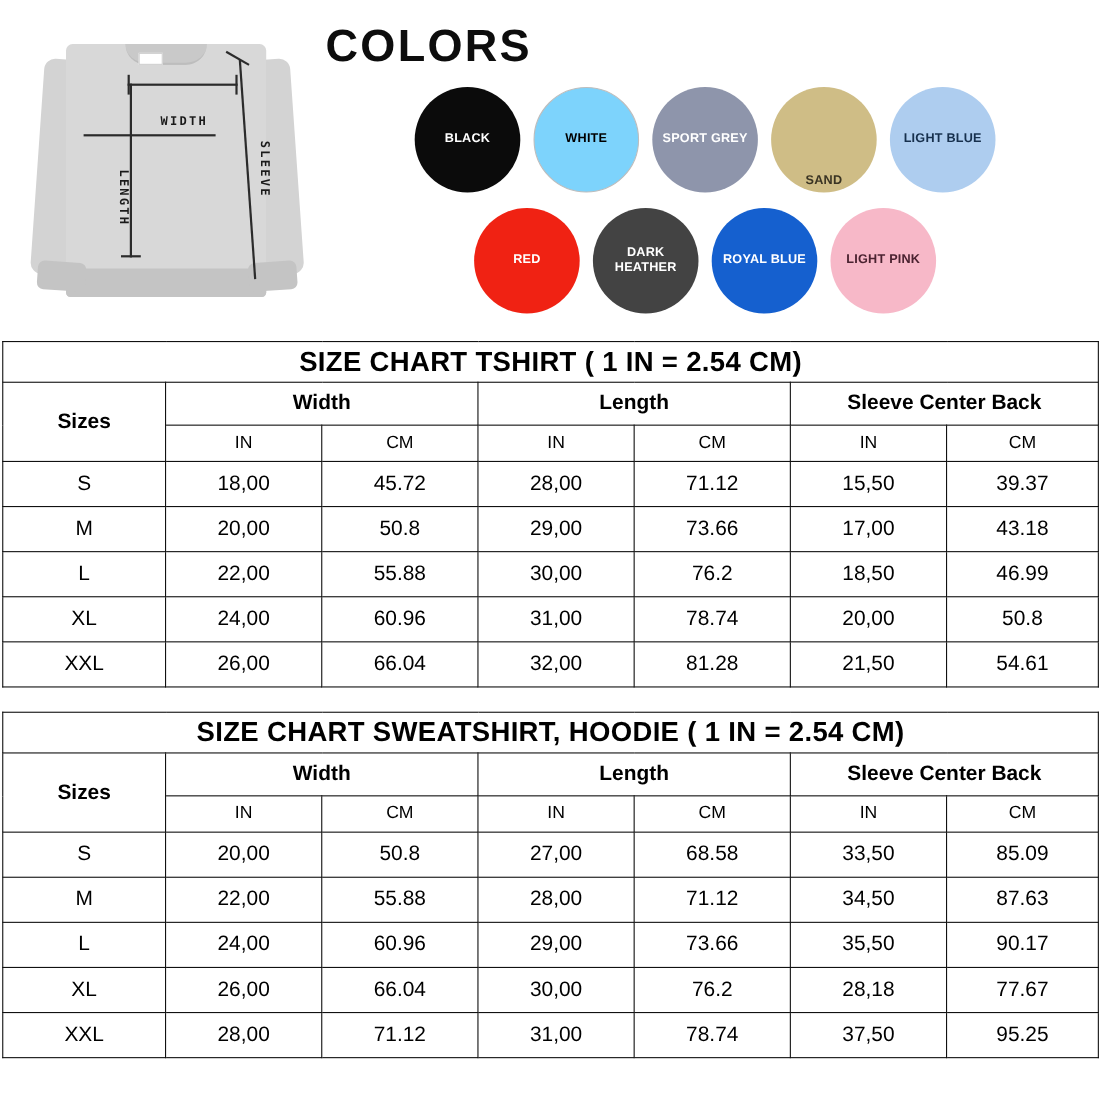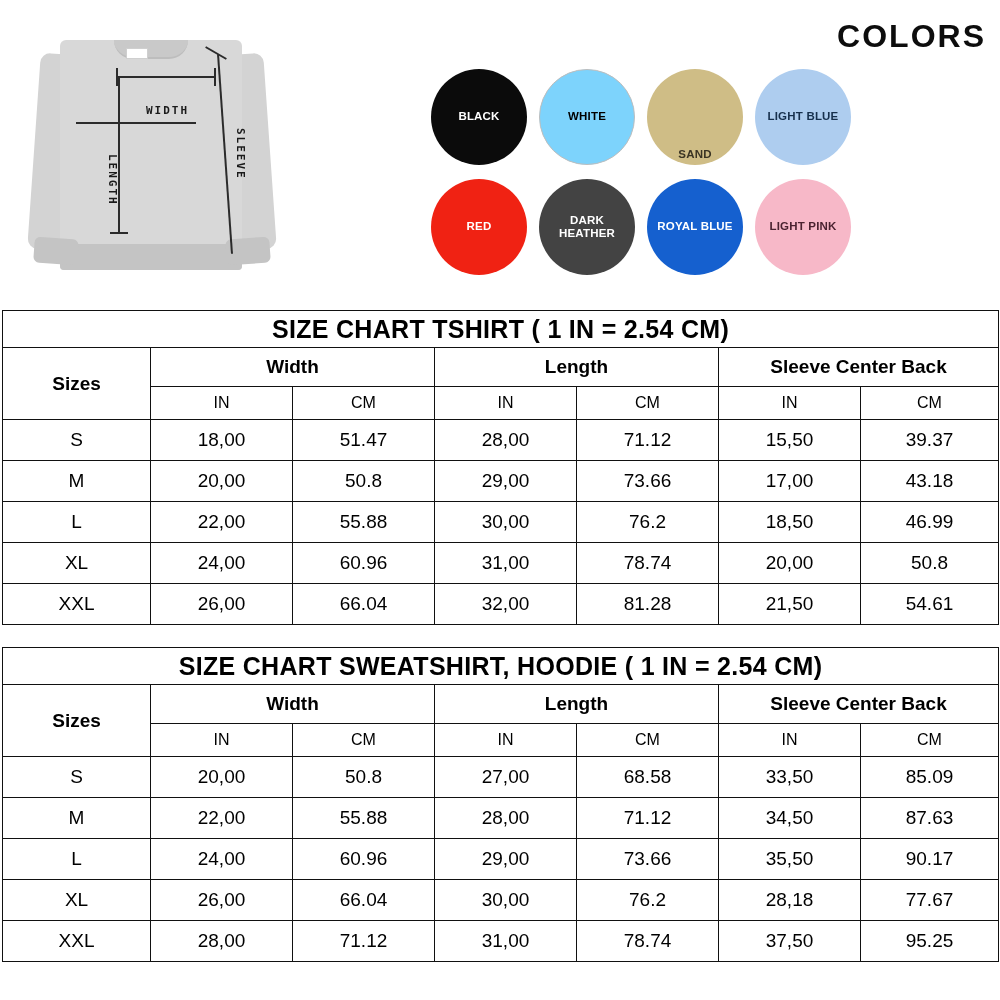--- a/index.html
+++ b/index.html
@@ -138,24 +138,24 @@
   }
 
   
   .colors-panel {
     position: absolute;
     left: 296px; top: 10px;
     width: 690px;
     height: 292px;
   }
   .colors-title {
-    text-align: right;
+    text-align: left;
     font-family: "Liberation Sans", sans-serif;
     font-weight: 700;
-    font-size: 32px;
+    font-size: 41px;
     letter-spacing: 2px;
     margin: 8px 0 14px 0;
     color: #0d0d0d;
   }
   .swatch-row {
     display: flex;
     justify-content: center;
     gap: 12px;
     margin-bottom: 14px;
   }
@@ -251,20 +251,23 @@
 
     <div class="colors-panel">
       <div class="colors-title">COLORS</div>
       <div class="swatch-row">
           <div class="swatch" style="background: rgb(11, 11, 11); color: rgb(255, 255, 255);">
             <span>BLACK</span>
           </div>
           <div class="swatch" style="background: #7dd3fc; color: rgb(0, 0, 0); border: 1px solid rgb(189, 189, 189); align-items: center;">
             <span>WHITE</span>
           </div>
+          <div class="swatch" style="background: rgb(142, 149, 171); color: rgb(255, 255, 255);">
+            <span>SPORT GREY</span>
+          </div>
           <div class="swatch" style="background: rgb(207, 189, 134); color: rgb(58, 52, 35); align-items: flex-end;">
             <span>SAND</span>
           </div>
           <div class="swatch" style="background: rgb(174, 205, 239); color: rgb(23, 48, 77);">
             <span>LIGHT BLUE</span>
           </div>
         </div>
       <div class="swatch-row">
           <div class="swatch" style="background: rgb(240, 34, 19); color: rgb(255, 255, 255);">
             <span>RED</span>
@@ -308,21 +311,21 @@
             <td class="tbl-unit">IN</td>
             <td class="tbl-unit">CM</td>
             <td class="tbl-unit">IN</td>
             <td class="tbl-unit">CM</td>
             <td class="tbl-unit">IN</td>
             <td class="tbl-unit">CM</td>
           </tr>
           <tr>
             <td class="tbl-cell tbl-size">S</td>
             <td class="tbl-cell">18,00</td>
-            <td class="tbl-cell">51.47</td>
+            <td class="tbl-cell">45.72</td>
             <td class="tbl-cell">28,00</td>
             <td class="tbl-cell">71.12</td>
             <td class="tbl-cell">15,50</td>
             <td class="tbl-cell">39.37</td>
           </tr>
           <tr>
             <td class="tbl-cell tbl-size">M</td>
             <td class="tbl-cell">20,00</td>
             <td class="tbl-cell">50.8</td>
             <td class="tbl-cell">29,00</td>

